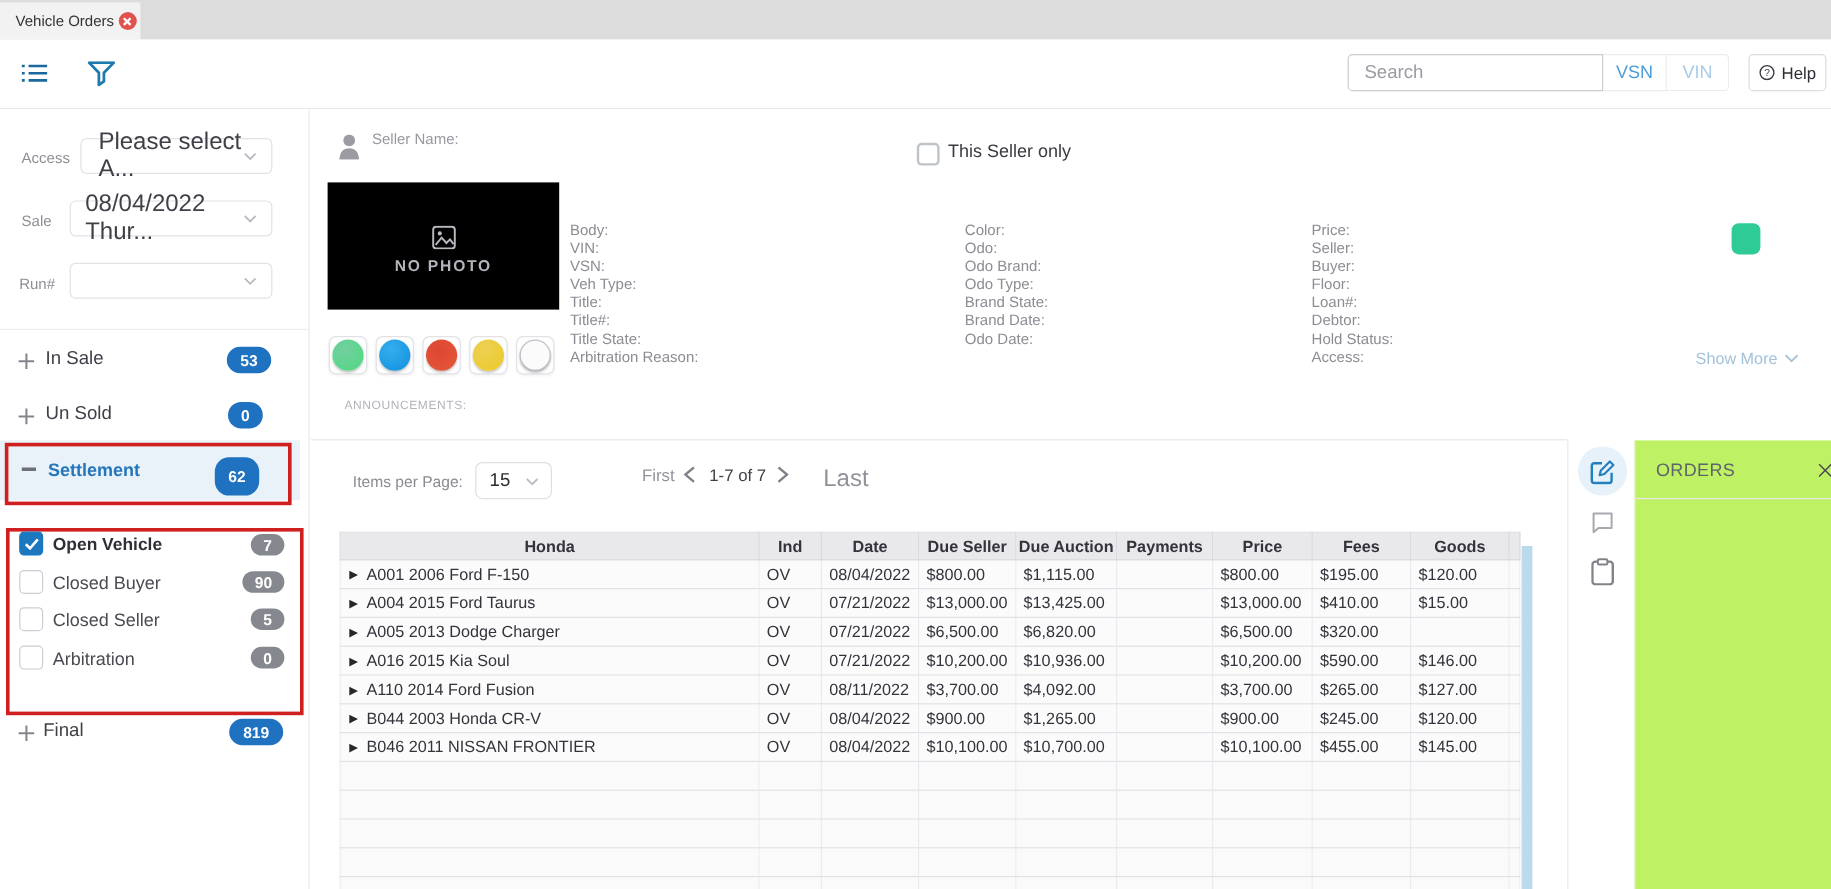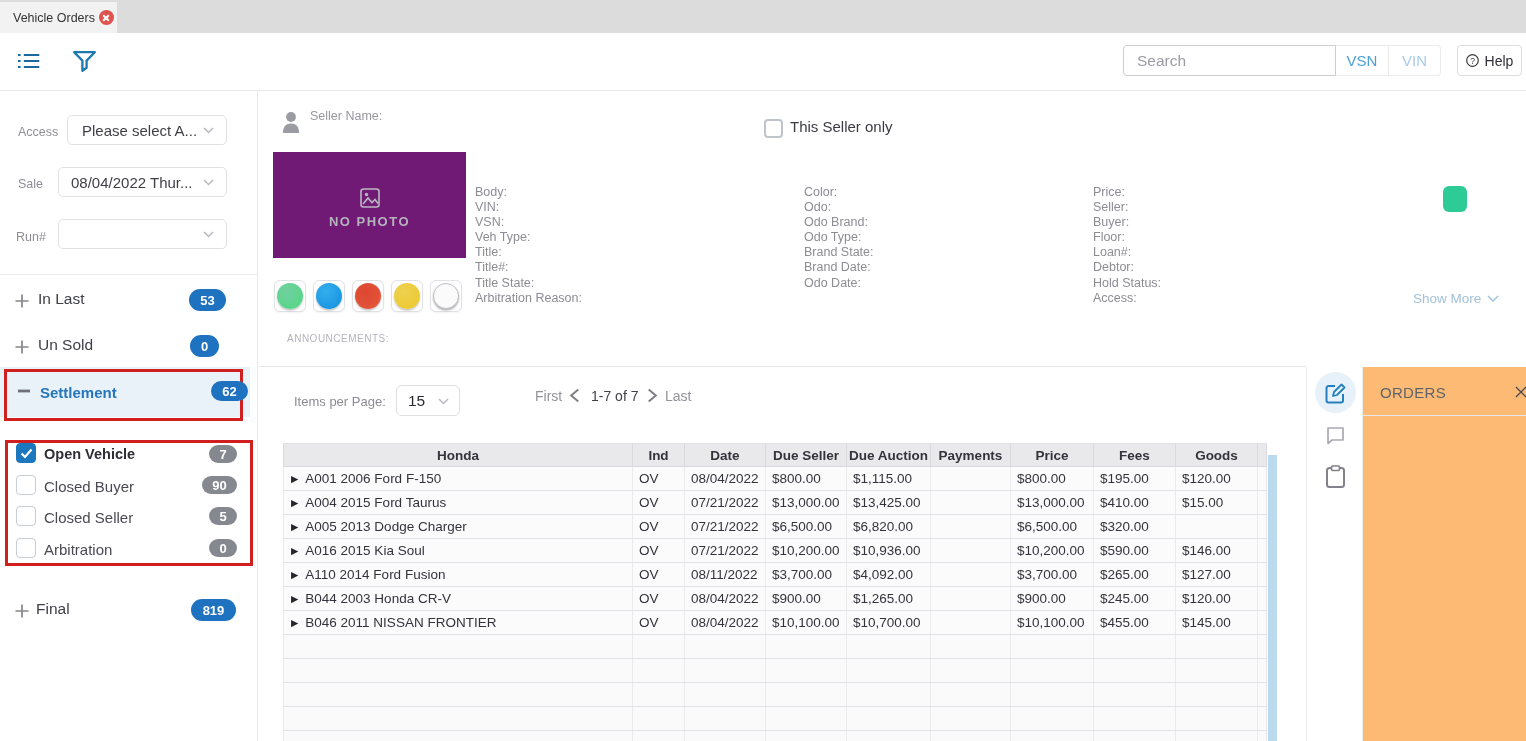--- a/index.html
+++ b/index.html
@@ -17,55 +17,55 @@
 #toolbar { left:0; top:33px; width:1526px; height:58px; background:#fff; border-bottom:1px solid #e9e9ec; }
 .srch { position:absolute; left:1123px; top:12px; width:213px; height:31px; border:1px solid #ccccd1; border-radius:4px 0 0 4px; color:#9b9ba3; font-size:15.5px; display:flex; align-items:center; padding-left:13px; background:#fff; }
 .seg { position:absolute; top:12px; height:31px; border:1px solid #ebebee; border-left:none; display:flex; align-items:center; justify-content:center; font-size:15px; }
 #segvsn { left:1336px; width:53px; color:#4d9fd9; }
 #segvin { left:1389px; width:52px; color:#a8cce9; border-radius:0 4px 4px 0; }
 #helpbtn { position:absolute; left:1457px; top:12px; width:65px; height:31px; border:1px solid #dcdce1; border-radius:4px; display:flex; align-items:center; justify-content:center; font-size:14px; color:#2f2f37; gap:6px; }
 
 
 #sidebar { left:0; top:91px; width:258px; height:650px; border-right:1px solid #e9e9ec; background:#fff; }
 .sl-label { position:absolute; font-size:12.5px; color:#8e8e96; }
-.sl-select { position:absolute; height:30px; border:1px solid #e2e2e6; border-radius:5px; background:#fff; display:flex; align-items:center; font-size:15px; color:#3f3f47; }
+.sl-select { position:absolute; height:30px; border:1px solid #e2e2e6; border-radius:5px; background:#fff; display:flex; align-items:center; font-size:20px; color:#3f3f47; }
 .sl-chev { position:absolute; right:12px; top:11px; }
 #sb-div { left:0; top:183px; width:257px; height:1px; background:#ededf0; position:absolute; }
 .sb-row { position:absolute; left:0; width:257px; height:24px; }
 .plus { position:absolute; left:15px; top:6px; }
 .sb-name { position:absolute; left:38px; top:2px; font-size:15.5px; color:#40404a; }
 .pill { position:absolute; top:1px; height:22px; border-radius:11px; background:#1e72c0; color:#fff; font-size:13px; font-weight:bold; display:flex; align-items:center; justify-content:center; }
 .gpill { position:absolute; height:18px; border-radius:9px; background:#85898f; color:#fff; font-size:13px; font-weight:bold; display:flex; align-items:center; justify-content:center; }
 #settle-bg { left:0; top:276px; width:250px; height:50px; background:#e9f1f9; position:absolute; }
 #settle-box { left:4px; top:278px; width:239px; height:52px; border:3px solid #cf1f1f; position:absolute; }
-#check-box { left:5px; top:349px; width:248px; height:126px; border:3px solid #cf1f1f; background:#fff; position:absolute; }
+#check-box { left:5px; top:349px; width:248px; height:156px; border:3px solid #cf1f1f; background:#fff; position:absolute; }
 .cb { position:absolute; left:8px; width:20px; height:20px; border:1px solid #c9cdd4; border-radius:4px; background:#fff; }
 .cb.on { background:#1b77be; border-color:#1b77be; }
 .cb-name { position:absolute; left:36px; font-size:15px; color:#4a4a52; }
 
 
 #sellhead { left:259px; top:91px; width:1267px; height:275px; background:#fff; }
 .lbl { font-size:12.5px; color:#8c8c94; line-height:15.1px; position:absolute; white-space:pre; }
-#photo { position:absolute; left:14px; top:61px; width:193px; height:106px; background:#701a75; }
+#photo { position:absolute; left:14px; top:61px; width:193px; height:106px; background:#000000; }
 .dotbtn { position:absolute; top:189px; width:32px; height:32px; border:1px solid #e2e2e6; border-radius:6px; background:#fff; box-shadow:0 1px 2px rgba(0,0,0,0.05); }
 .dot { position:absolute; left:2px; top:2px; width:26px; height:26px; border-radius:50%; box-shadow:0 1.5px 2px rgba(0,0,0,0.25); }
 
 
 #lower { left:259px; top:366px; width:1047px; height:375px; border-top:1px solid #e7e7ea; background:#fff; overflow:hidden; }
 #tbl { position:absolute; left:24px; top:76px; width:983px; }
 table { border-collapse:collapse; width:983px; table-layout:fixed; }
 th { background:#e9e9ec; font-size:13.5px; color:#33333b; font-weight:bold; height:23px; border:1px solid #d9d9df; border-top:1px solid #e0e0e5; text-align:center; }
 td { height:24px; font-size:13.5px; color:#33333b; border:1px solid #ebebef; border-top:none; border-bottom:1px solid #e1e1e7; background:#fafafb; padding:0 0 0 6px; overflow:hidden; white-space:nowrap; }
 tr.data td { background:#fbfbfc; }
 .tri { font-size:9.5px; color:#26262c; margin-left:1px; margin-right:7px; position:relative; top:-1px; }
 #scrollthumb { position:absolute; left:1009px; top:88px; width:9px; height:287px; background:#bcdaee; }
 
 
 #iconstrip { left:1306px; top:367px; width:56px; height:374px; border-left:1px solid #eaeaed; background:#fff; }
-#orders { left:1362px; top:367px; width:164px; height:374px; border-left:1px solid #eaeaed; background:#fdba74; }
+#orders { left:1362px; top:367px; width:164px; height:374px; border-left:1px solid #eaeaed; background:#bef264; }
 </style>
 </head>
 <body>
 
 <div class="abs" id="tabbar"></div>
 <div class="abs" id="tab1">Vehicle Orders
   <span id="tabx">
       <svg width="8" height="8" viewBox="0 0 8 8">
         <path d="M1.2 1.2 L6.8 6.8 M6.8 1.2 L1.2 6.8" stroke="#fff" stroke-width="2"></path>
       </svg>
@@ -110,38 +110,38 @@
     <svg class="sl-chev" width="11" height="7" viewBox="0 0 11 7">
         <path d="M1 1 l4.5 4.5 L10 1" fill="none" stroke="#b9b9c1" stroke-width="1.5"></path>
       </svg>
   </div>
   <div id="sb-div"></div>
 
   <div class="sb-row" style="top:197px">
     <span class="plus"><svg width="14" height="14" viewBox="0 0 14 14">
           <path d="M7 0.5 V13.5 M0.5 7 H13.5" stroke="#85858d" stroke-width="1.7"></path>
         </svg></span>
-      <span class="sb-name">In Last</span>
+      <span class="sb-name">In Sale</span>
     <span class="pill" style="left:189px;width:37px">53</span>
   </div>
   <div class="sb-row" style="top:243px">
     <span class="plus"><svg width="14" height="14" viewBox="0 0 14 14">
           <path d="M7 0.5 V13.5 M0.5 7 H13.5" stroke="#85858d" stroke-width="1.7"></path>
         </svg></span>
       <span class="sb-name">Un Sold</span>
     <span class="pill" style="left:190px;width:29px">0</span>
   </div>
 
   <div id="settle-bg"></div>
   <div id="settle-box">
     <svg class="abs" style="left:11px;top:17px" width="12" height="4" viewBox="0 0 12 4">
         <path d="M0 2 h12" stroke="#6f6f77" stroke-width="2.8"></path>
       </svg>
     <span class="abs" style="left:33px;top:12px;font-size:15px;font-weight:bold;color:#2576ba">Settlement</span>
-    <span class="pill" style="left:204px;top:9px;width:37px;height:20px;border-radius:12px">62</span>
+    <span class="pill" style="left:172px;top:9px;width:37px;height:32px;border-radius:12px">62</span>
   </div>
 
   <div id="check-box">
     <div class="cb on" style="top:0px">
       <svg style="position:absolute;left:3px;top:4px" width="13" height="11" viewBox="0 0 13 11">
           <path d="M1.5 5.5 l3.5 3.5 L11.5 1.5" fill="none" stroke="#fff" stroke-width="2.2"></path>
         </svg>
     </div>
     <span class="cb-name" style="top:3px;font-weight:bold;font-size:14.5px;color:#2e2e36">Open Vehicle</span>
     <span class="gpill" style="left:201px;top:2px;width:28px">7</span>
@@ -243,21 +243,21 @@
       </svg>
   </div>
   <div class="abs" style="left:276px;top:21px;font-size:14px;color:#92929a">First</div>
   <svg class="abs" style="left:310px;top:21px" width="11" height="15" viewBox="0 0 11 15">
       <path d="M9.3 1.5 L2.2 7.5 l7.1 6" fill="none" stroke="#7f7f87" stroke-width="2"></path>
     </svg>
   <div class="abs" style="left:332px;top:21px;font-size:14px;color:#3f3f47">1-7 of 7</div>
   <svg class="abs" style="left:388px;top:21px" width="11" height="15" viewBox="0 0 11 15">
       <path d="M1.7 1.5 L8.8 7.5 l-7.1 6" fill="none" stroke="#7f7f87" stroke-width="2"></path>
     </svg>
-  <div class="abs" style="left:406px;top:21px;font-size:14px;color:#92929a">Last</div>
+  <div class="abs" style="left:427px;top:21px;font-size:20px;color:#92929a">Last</div>
 
   <div id="tbl">
     <table>
       <colgroup>
         <col style="width:349px">
           <col style="width:52px">
           <col style="width:81px">
           <col style="width:81px">
           <col style="width:84px">
           <col style="width:80px">

